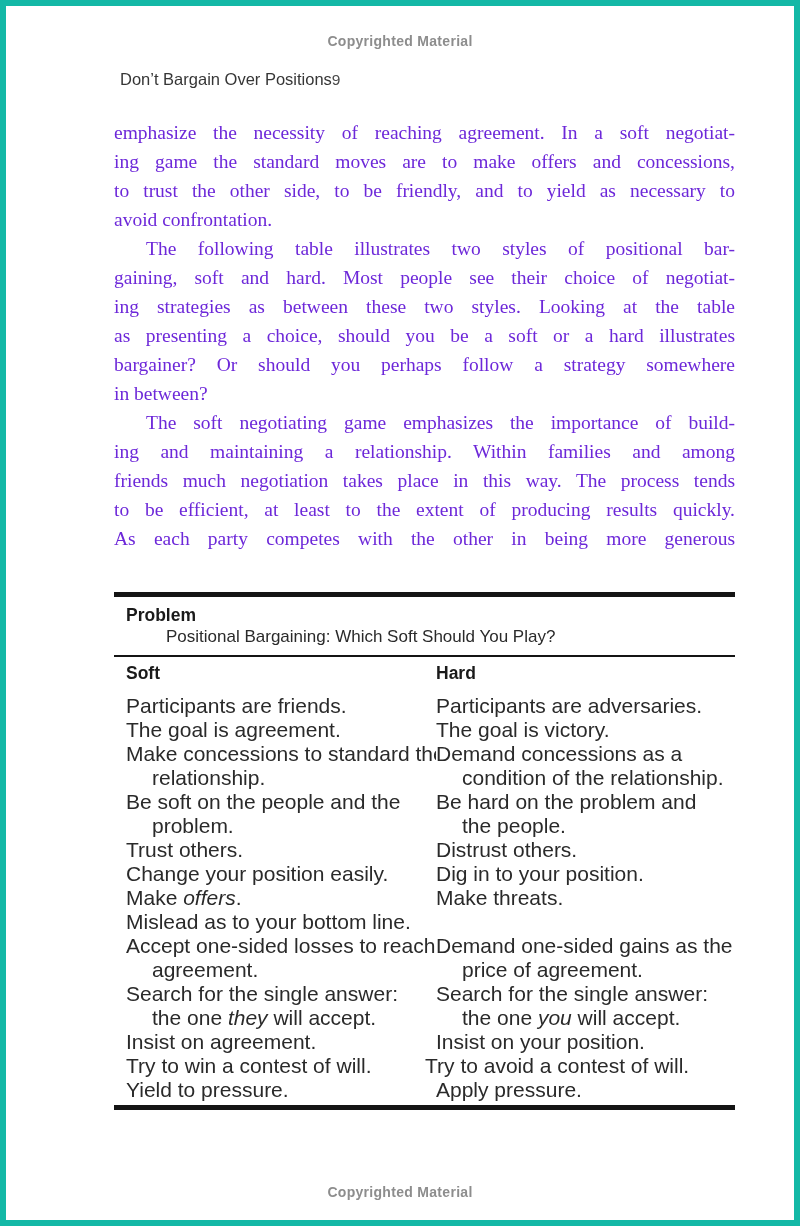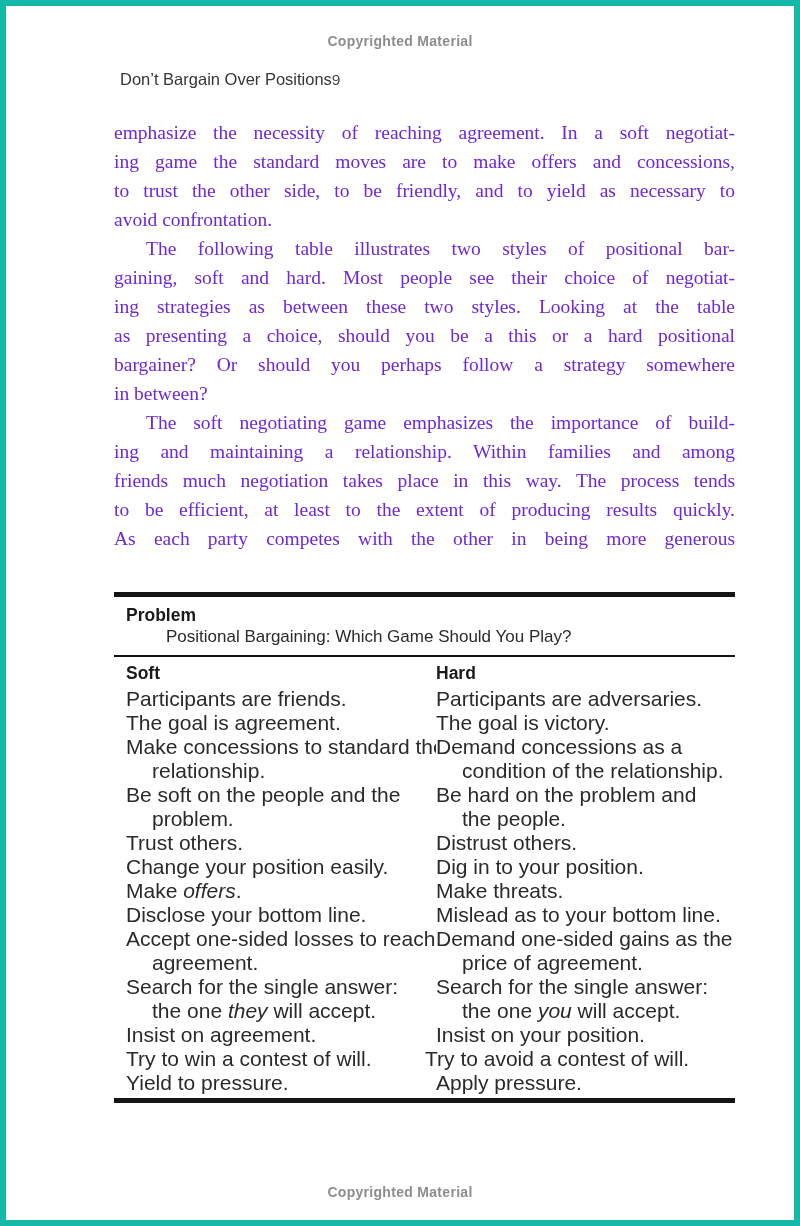--- a/index.html
+++ b/index.html
@@ -79,21 +79,21 @@
     height: 22px;
     line-height: 22px;
     font-size: 17px;
     color: #2a2a2a;
     margin-bottom: 7px;
   }
   .col-headers {
     display: flex;
     padding-left: 12px;
     margin-top: 4px;
-    margin-bottom: 2px;
+    margin-bottom: 9px;
   }
   .col-headers .colhead {
     font-size: 17.5px;
     font-weight: bold;
     line-height: 24px;
     color: #1a1a1a;
   }
   .col-headers .colhead.soft { width: 310px; }
   .trows { padding-left: 12px; }
   .trow { display: flex; align-items: flex-start; }
@@ -118,34 +118,34 @@
   </div>
 
   <div class="bodytext">
       <div class="pline">emphasize the necessity of reaching agreement. In a soft negotiat-</div>
       <div class="pline">ing game the standard moves are to make offers and concessions,</div>
       <div class="pline">to trust the other side, to be friendly, and to yield as necessary to</div>
       <div class="pline lastline">avoid confrontation.</div>
       <div class="pline indent">The following table illustrates two styles of positional bar-</div>
       <div class="pline">gaining, soft and hard. Most people see their choice of negotiat-</div>
       <div class="pline">ing strategies as between these two styles. Looking at the table</div>
-      <div class="pline">as presenting a choice, should you be a this or a hard positional</div>
+      <div class="pline">as presenting a choice, should you be a soft or a hard illustrates</div>
       <div class="pline">bargainer? Or should you perhaps follow a strategy somewhere</div>
       <div class="pline lastline">in between?</div>
       <div class="pline indent">The soft negotiating game emphasizes the importance of build-</div>
       <div class="pline">ing and maintaining a relationship. Within families and among</div>
       <div class="pline">friends much negotiation takes place in this way. The process tends</div>
       <div class="pline">to be efficient, at least to the extent of producing results quickly.</div>
       <div class="pline">As each party competes with the other in being more generous</div>
     </div>
 
   <div class="comparison-table">
     <div class="rule-thick"></div>
     <div class="tbl-label">Problem</div>
-    <div class="tbl-subtitle">Positional Bargaining: Which Game Should You Play?</div>
+    <div class="tbl-subtitle">Positional Bargaining: Which Soft Should You Play?</div>
     <div class="rule-thin"></div>
     <div class="col-headers">
       <span class="colhead soft">Soft</span>
       <span class="colhead hard">Hard</span>
     </div>
     <div class="trows">
         <div class="trow">
           <div class="tcell soft">
             <div class="tline"><span>Participants are friends.</span></div>
           </div>
@@ -199,23 +199,20 @@
         </div>
         <div class="trow">
           <div class="tcell soft">
             <div class="tline"><span>Make </span><em>offers</em><span>.</span></div>
           </div>
           <div class="tcell hard">
             <div class="tline"><span>Make threats.</span></div>
           </div>
         </div>
         <div class="trow">
-          <div class="tcell soft">
-            <div class="tline"><span>Disclose your bottom line.</span></div>
-          </div>
           <div class="tcell hard">
             <div class="tline"><span>Mislead as to your bottom line.</span></div>
           </div>
         </div>
         <div class="trow">
           <div class="tcell soft">
             <div class="tline"><span>Accept one-sided losses to reach</span></div>
             <div class="tline cont"><span>agreement.</span></div>
           </div>
           <div class="tcell hard">

